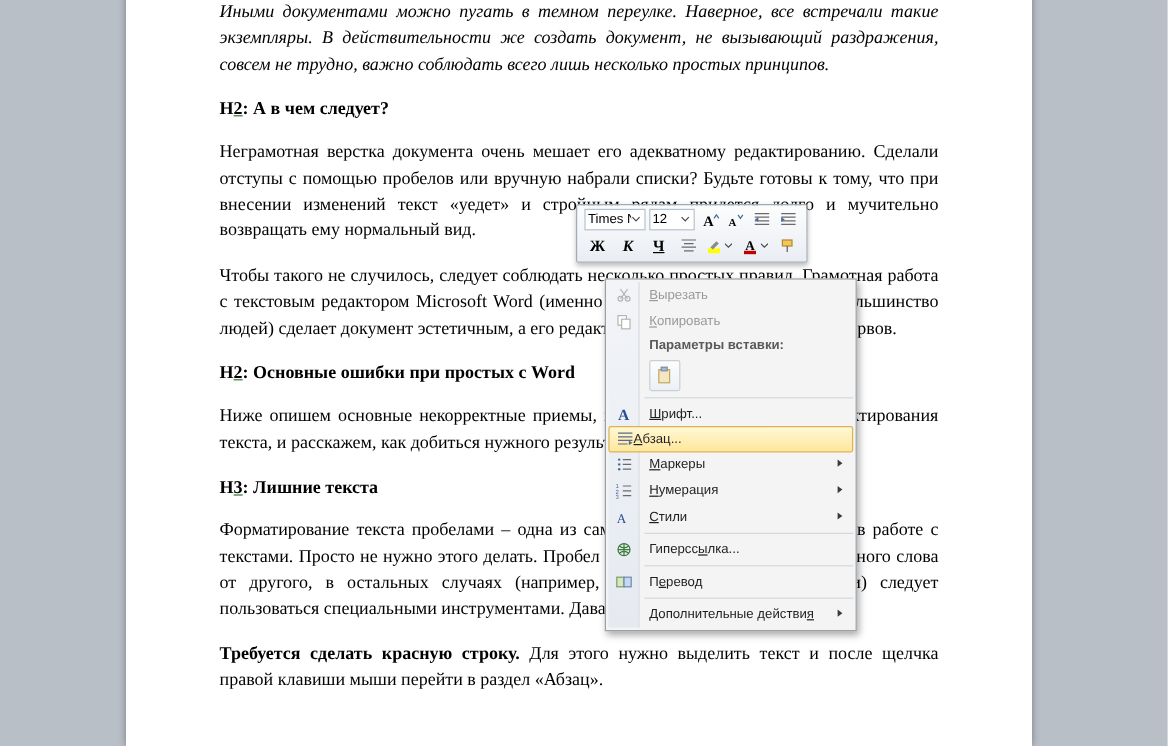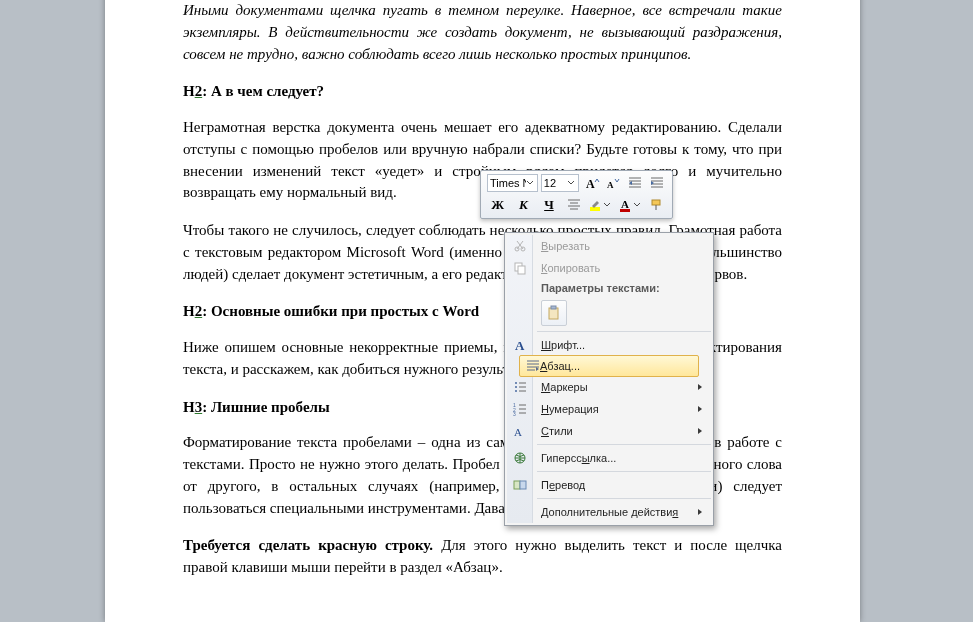--- a/index.html
+++ b/index.html
@@ -110,21 +110,21 @@
       padding-left: 34px;
       padding-right: 20px;
       color: #1f1f1f;
     }
     .ctx-item.disabled { color: #9a9a9a; }
     .ctx-item.hover {
       background: linear-gradient(#fff8d6,#ffe79b);
       border: 1px solid #e0b24b;
       border-radius: 2px;
       height: 22px;
-      margin: -1px 12px;
+      margin: -1px 0;
       padding-left: 20px;
     }
     .ctx-item .ico {
       position: absolute;
       left: 5px;
       width: 16px; height: 16px;
       display: inline-flex;
       align-items: center;
       justify-content: center;
     }
@@ -161,37 +161,37 @@
       right: 8px;
       top: 50%;
       transform: translateY(-50%);
     }
     .key-underline { text-decoration: underline; }
   </style>
 </head>
 <body>
 
 <div class="page">
-  <div class="italic-para">Иными документами щелчка пугать в темном переулке. Наверное, все встречали такие экземпляры. В действительности же создать документ, не вызывающий раздражения, совсем не трудно, важно соблюдать всего лишь несколько простых принципов.</div>
+  <div class="italic-para">Иными документами можно пугать в темном переулке. Наверное, все встречали такие экземпляры. В действительности же создать документ, не вызывающий раздражения, совсем не трудно, важно соблюдать всего лишь несколько простых принципов.</div>
 
   <div class="h">
     <span>Н</span><span class="underline">2</span><span>: А в чем следует?</span>
   </div>
 
   <div class="para">Неграмотная верстка документа очень мешает его адекватному редактированию. Сделали отступы с помощью пробелов или вручную набрали списки? Будьте готовы к тому, что при внесении изменений текст «уедет» и стройным рядам придется долго и мучительно возвращать ему нормальный вид.</div>
   <div class="para">Чтобы такого не случилось, следует соблюдать несколько простых правил. Грамотная работа с текстовым редактором Microsoft Word (именно им пользуется подавляющее большинство людей) сделает документ эстетичным, а его редактирование не будет стоить вам нервов.</div>
 
   <div class="h">
     <span>Н</span><span class="underline">2</span><span>: Основные ошибки при простых с Word</span>
   </div>
 
   <div class="para">Ниже опишем основные некорректные приемы, которые применяются для редактирования текста, и расскажем, как добиться нужного результата легко и быстро.</div>
 
   <div class="h">
-    <span>Н</span><span class="underline">3</span><span>: Лишние пробелы</span>
+    <span>Н</span><span class="underline">3</span><span>: Лишние текста</span>
   </div>
 
   <div class="para">Форматирование текста пробелами – одна из самых распространенных ошибок в работе с текстами. Просто не нужно этого делать. Пробел создан именно для отделения одного слова от другого, в остальных случаях (например, для создания красной строки) следует пользоваться специальными инструментами. Давайте рассмотрим подробнее.</div>
 
   <div class="para">
     <span class="bold-run">Требуется сделать красную строку.</span><span> Для этого нужно выделить текст и после щелчка правой клавиши мыши перейти в раздел «Абзац».</span>
   </div>
 </div>
 
 <div class="mini-toolbar">
@@ -298,21 +298,21 @@
   <div class="ctx-item disabled">
     <span class="ico">
         <svg width="14" height="14">
           <rect x="2" y="2" width="7" height="8" fill="#fff" stroke="#b5b5b5"></rect>
           <rect x="5" y="5" width="7" height="8" fill="#fff" stroke="#b5b5b5"></rect>
         </svg>
       </span>
     <span><span class="key-underline">К</span>опировать</span>
   </div>
 
-  <div class="ctx-header">Параметры текстами:</div>
+  <div class="ctx-header">Параметры вставки:</div>
   <div class="paste-opts">
     <div class="paste-box">
       <svg width="16" height="16">
           <rect x="3" y="3" width="9" height="11" fill="#f4e6c0" stroke="#c4a860"></rect>
           <rect x="5" y="1" width="5" height="3" fill="#a6b8d4" stroke="#7a8ca8"></rect>
         </svg>
     </div>
   </div>
   <div class="ctx-sep"></div>
 

